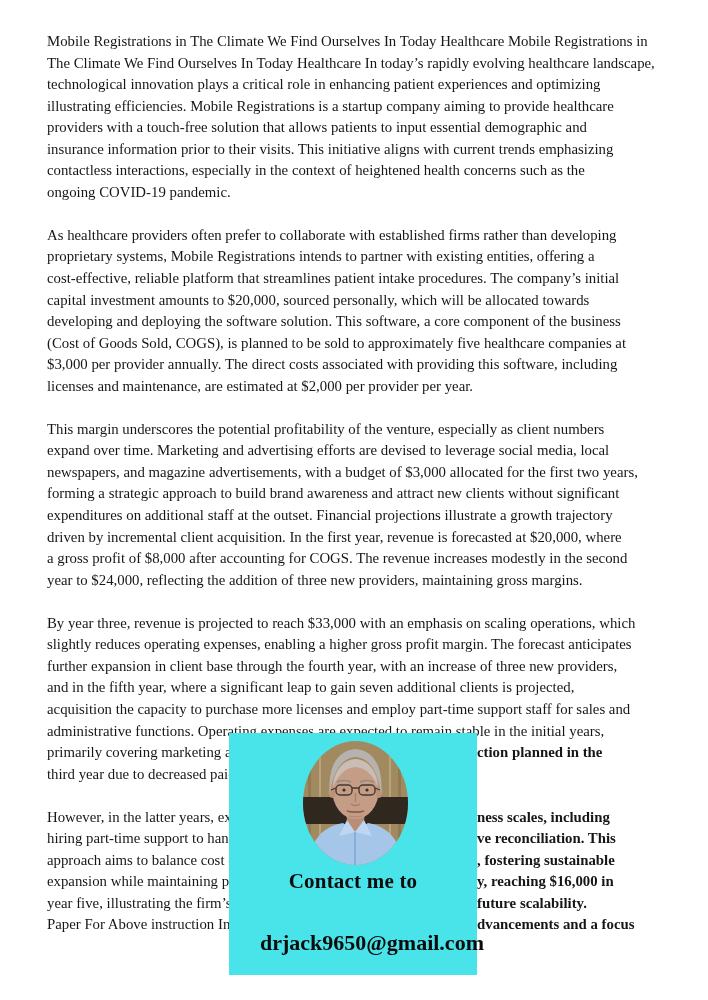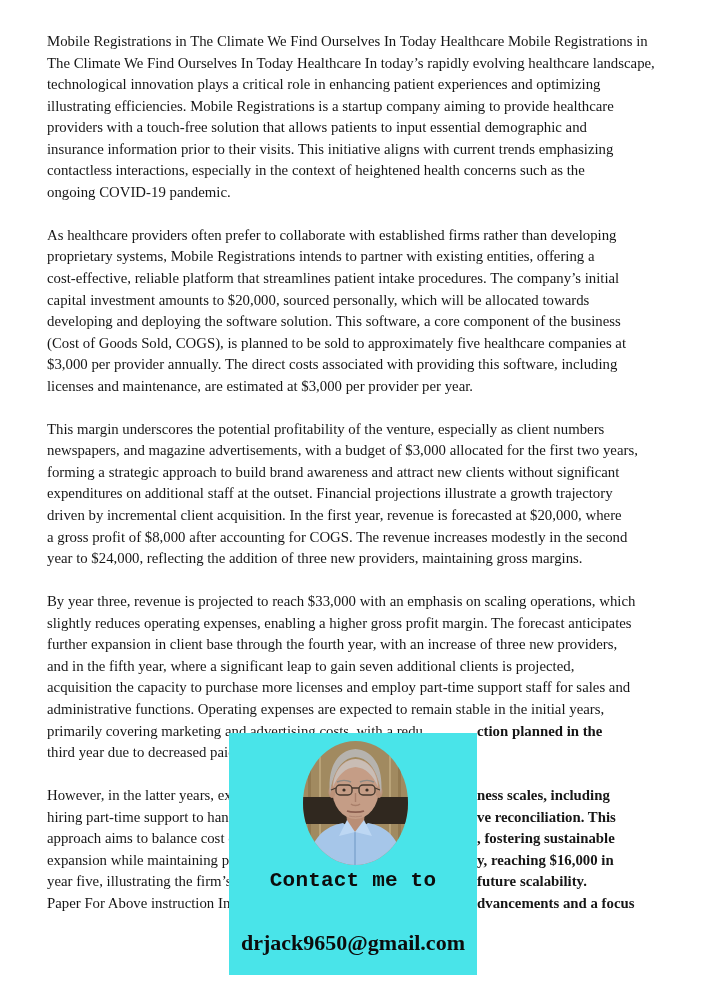--- a/index.html
+++ b/index.html
@@ -14,27 +14,27 @@
   .para{margin:0 0 21.55px 0;}
   .line{position:relative;display:block;height:21.55px;white-space:nowrap;}
   .right-frag{position:absolute;left:430px;top:0;font-weight:bold;}
   .overlay{
     position:absolute;left:229px;top:733px;width:248px;height:242px;
     background:#49e4e9;
   }
   .avatar{position:absolute;left:74px;top:8px;width:105px;height:124px;}
   .headline{
     position:absolute;left:0;top:133px;width:100%;text-align:center;
-    font-family:Liberation Mono, monospace;font-weight:bold;
+    font-family:Liberation Serif, serif;font-weight:bold;
     font-size:21px;line-height:30px;color:#0c0c0c;letter-spacing:0.2px;
   }
   .email{
     position:absolute;left:0;top:197px;width:100%;text-align:center;
     font-family:"Liberation Serif",serif;font-weight:bold;
-    font-size:22px;color:#0c0c0c;
+    font-size:22px;color:#0c0c0c;padding-left:19px;
   }
 </style>
 </head>
 <body>
 
 <div class="page">
 
   <div class="doc" id="doc">
       <div class="para">
         <div class="line">Mobile Registrations in The Climate We Find Ourselves In Today Healthcare Mobile Registrations in</div>
@@ -47,24 +47,25 @@
         <div class="line">ongoing COVID-19 pandemic.</div>
       </div>
       <div class="para">
         <div class="line">As healthcare providers often prefer to collaborate with established firms rather than developing</div>
         <div class="line">proprietary systems, Mobile Registrations intends to partner with existing entities, offering a</div>
         <div class="line">cost-effective, reliable platform that streamlines patient intake procedures. The company’s initial</div>
         <div class="line">capital investment amounts to $20,000, sourced personally, which will be allocated towards</div>
         <div class="line">developing and deploying the software solution. This software, a core component of the business</div>
         <div class="line">(Cost of Goods Sold, COGS), is planned to be sold to approximately five healthcare companies at</div>
         <div class="line">$3,000 per provider annually. The direct costs associated with providing this software, including</div>
-        <div class="line">licenses and maintenance, are estimated at $3,000 per provider per year.</div>
+        <div class="line">licenses and maintenance, are estimated at $2,000 per provider per year.</div>
       </div>
       <div class="para">
         <div class="line">This margin underscores the potential profitability of the venture, especially as client numbers</div>
+        <div class="line">expand over time. Marketing and advertising efforts are devised to leverage social media, local</div>
         <div class="line">newspapers, and magazine advertisements, with a budget of $3,000 allocated for the first two years,</div>
         <div class="line">forming a strategic approach to build brand awareness and attract new clients without significant</div>
         <div class="line">expenditures on additional staff at the outset. Financial projections illustrate a growth trajectory</div>
         <div class="line">driven by incremental client acquisition. In the first year, revenue is forecasted at $20,000, where</div>
         <div class="line">a gross profit of $8,000 after accounting for COGS. The revenue increases modestly in the second</div>
         <div class="line">year to $24,000, reflecting the addition of three new providers, maintaining gross margins.</div>
       </div>
       <div class="para">
         <div class="line">By year three, revenue is projected to reach $33,000 with an emphasis on scaling operations, which</div>
         <div class="line">slightly reduces operating expenses, enabling a higher gross profit margin. The forecast anticipates</div>

